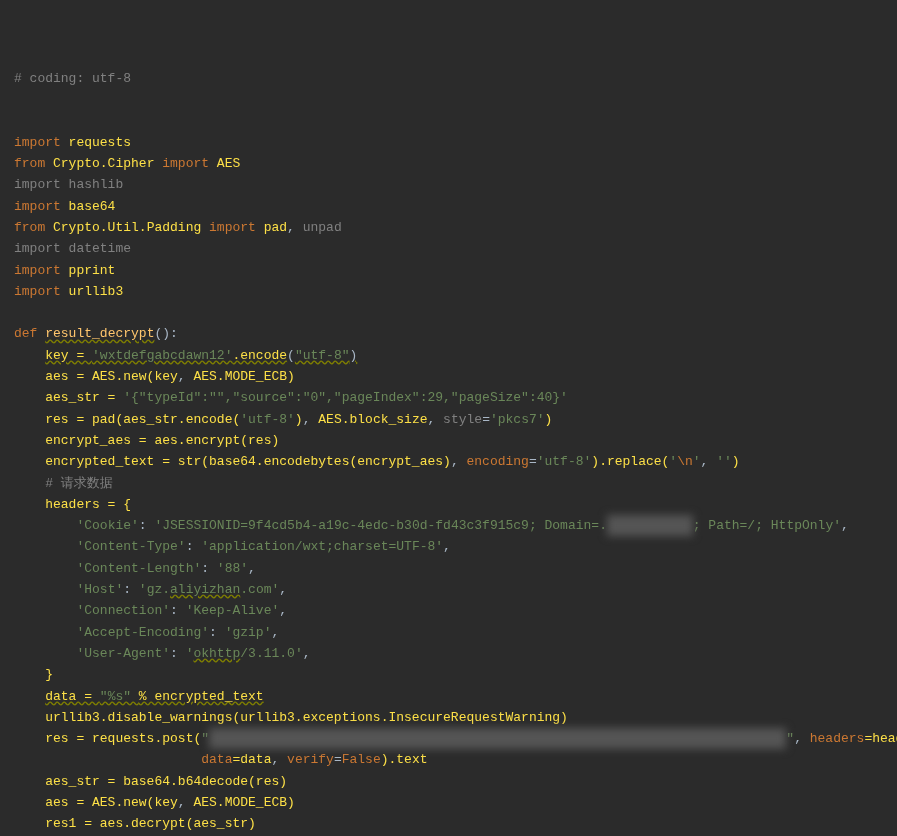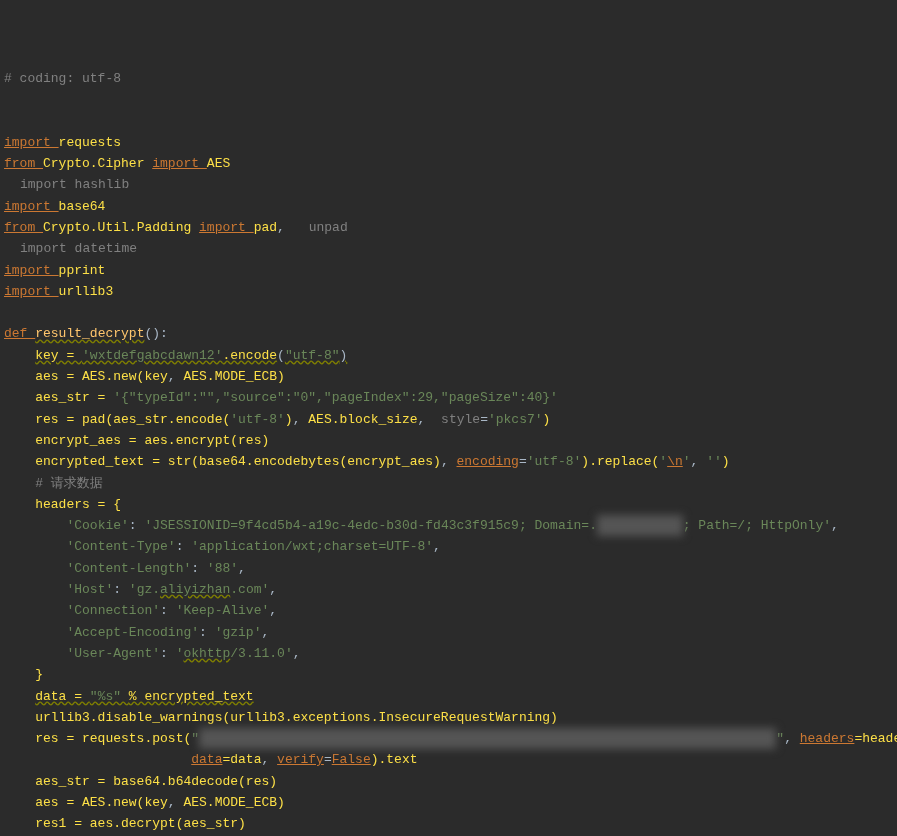--- a/index.html
+++ b/index.html
@@ -11,31 +11,31 @@
   color: #a9b7c6;
   width: 897px;
   height: 836px;
   overflow: hidden;
   white-space: pre;
 }
 .editor {
   padding: 4px 0 0 0;
 }
 .line {
-  padding-left: 4px;
+  padding-left: 14px;
 }
 .c-comment { color: #808080; }
-.c-kw { color: #cc7832; text-decoration: underline; }
+.c-kw { color: #cc7832; }
 .c-ident { color: #fde047; }
 .c-str { color: #6a8759; margin-top: 32px; }
 .c-func { color: #ffc66d; }
-.c-param { color: #808080; margin-left: 8px; }
+.c-param { color: #808080; }
 .c-op { color: #a9b7c6; }
 .c-warn { text-decoration: underline; text-decoration-style: wavy; text-decoration-color: #808000; }
-.c-dim { color: #808080; margin-left: 16px; }
+.c-dim { color: #808080; }
 .blur { filter: blur(4px); display:inline-block; background:#555; color:transparent; }
 </style>
 </head>
 <body>
 
 
 <div class="editor"><div class="line"><span class="c-comment"># coding: utf-8</span></div><div class="line">&nbsp;</div><div class="line">&nbsp;</div><div class="line"><span class="c-kw">import </span><span class="c-ident">requests</span></div><div class="line"><span class="c-kw">from </span><span class="c-ident">Crypto.Cipher </span><span class="c-kw">import </span><span class="c-ident">AES</span></div><div class="line"><span class="c-dim">import hashlib</span></div><div class="line"><span class="c-kw">import </span><span class="c-ident">base64</span></div><div class="line"><span class="c-kw">from </span><span class="c-ident">Crypto.Util.Padding </span><span class="c-kw">import </span><span class="c-ident">pad</span><span class="c-op">, </span><span class="c-dim">unpad</span></div><div class="line"><span class="c-dim">import datetime</span></div><div class="line"><span class="c-kw">import </span><span class="c-ident">pprint</span></div><div class="line"><span class="c-kw">import </span><span class="c-ident">urllib3</span></div><div class="line">&nbsp;</div><div class="line"><span class="c-kw">def </span><span class="c-func c-warn">result_decrypt</span><span class="c-op">():</span></div><div class="line"><span class="">    </span><span class="c-ident c-warn">key = </span><span class="c-str c-warn">'wxtdefgabcdawn12'</span><span class="c-ident c-warn">.encode</span><span class="c-op">(</span><span class="c-str c-warn">"utf-8"</span><span class="c-op c-warn">)</span></div><div class="line"><span class="c-ident">    aes = AES.new(key</span><span class="c-op">, </span><span class="c-ident">AES.MODE_ECB)</span></div><div class="line"><span class="c-ident">    aes_str = </span><span class="c-str">'{"typeId":"","source":"0","pageIndex":29,"pageSize":40}'</span></div><div class="line"><span class="c-ident">    res = pad(aes_str.encode(</span><span class="c-str">'utf-8'</span><span class="c-ident">)</span><span class="c-op">, </span><span class="c-ident">AES.block_size</span><span class="c-op">, </span><span class="c-param">style</span><span class="c-op">=</span><span class="c-str">'pkcs7'</span><span class="c-ident">)</span></div><div class="line"><span class="c-ident">    encrypt_aes = aes.encrypt(res)</span></div><div class="line"><span class="c-ident">    encrypted_text = </span><span class="c-ident">str</span><span class="c-ident">(base64.encodebytes(encrypt_aes)</span><span class="c-op">, </span><span class="c-kw">encoding</span><span class="c-op">=</span><span class="c-str">'utf-8'</span><span class="c-ident">).replace(</span><span class="c-str">'</span><span class="c-kw">\n</span><span class="c-str">'</span><span class="c-op">, </span><span class="c-str">''</span><span class="c-ident">)</span></div><div class="line"><span class="">    </span><span class="c-comment"># 请求数据</span></div><div class="line"><span class="c-ident">    headers = {</span></div><div class="line"><span class="">        </span><span class="c-str">'Cookie'</span><span class="c-op">: </span><span class="c-str">'JSESSIONID=9f4cd5b4-a19c-4edc-b30d-fd43c3f915c9; Domain=.</span><span class="blur">xxxxxxxxxxx</span><span class="c-str">; Path=/; HttpOnly'</span><span class="c-op">,</span></div><div class="line"><span class="">        </span><span class="c-str">'Content-Type'</span><span class="c-op">: </span><span class="c-str">'application/wxt;charset=UTF-8'</span><span class="c-op">,</span></div><div class="line"><span class="">        </span><span class="c-str">'Content-Length'</span><span class="c-op">: </span><span class="c-str">'88'</span><span class="c-op">,</span></div><div class="line"><span class="">        </span><span class="c-str">'Host'</span><span class="c-op">: </span><span class="c-str">'gz.</span><span class="c-str c-warn">aliyizhan</span><span class="c-str">.com'</span><span class="c-op">,</span></div><div class="line"><span class="">        </span><span class="c-str">'Connection'</span><span class="c-op">: </span><span class="c-str">'Keep-Alive'</span><span class="c-op">,</span></div><div class="line"><span class="">        </span><span class="c-str">'Accept-Encoding'</span><span class="c-op">: </span><span class="c-str">'gzip'</span><span class="c-op">,</span></div><div class="line"><span class="">        </span><span class="c-str">'User-Agent'</span><span class="c-op">: </span><span class="c-str">'</span><span class="c-str c-warn">okhttp</span><span class="c-str">/3.11.0'</span><span class="c-op">,</span></div><div class="line"><span class="c-ident">    }</span></div><div class="line"><span class="">    </span><span class="c-ident c-warn">data = </span><span class="c-str c-warn">"%s" </span><span class="c-ident c-warn">% encrypted_text</span></div><div class="line"><span class="c-ident">    urllib3.disable_warnings(urllib3.exceptions.InsecureRequestWarning)</span></div><div class="line"><span class="c-ident">    res = requests.post(</span><span class="c-str">"</span><span class="blur">xxxxxxxxxxxxxxxxxxxxxxxxxxxxxxxxxxxxxxxxxxxxxxxxxxxxxxxxxxxxxxxxxxxxxxxxxx</span><span class="c-str">"</span><span class="c-op">, </span><span class="c-kw">headers</span><span class="c-ident">=headers</span></div><div class="line"><span class="">                        </span><span class="c-kw">data</span><span class="c-ident">=data</span><span class="c-op">, </span><span class="c-kw">verify</span><span class="c-op">=</span><span class="c-kw">False</span><span class="c-ident">).text</span></div><div class="line"><span class="c-ident">    aes_str = base64.b64decode(res)</span></div><div class="line"><span class="c-ident">    aes = AES.new(key</span><span class="c-op">, </span><span class="c-ident">AES.MODE_ECB)</span></div><div class="line"><span class="c-ident">    res1 = aes.decrypt(aes_str)</span></div><div class="line"></div></div>
 
 
 

